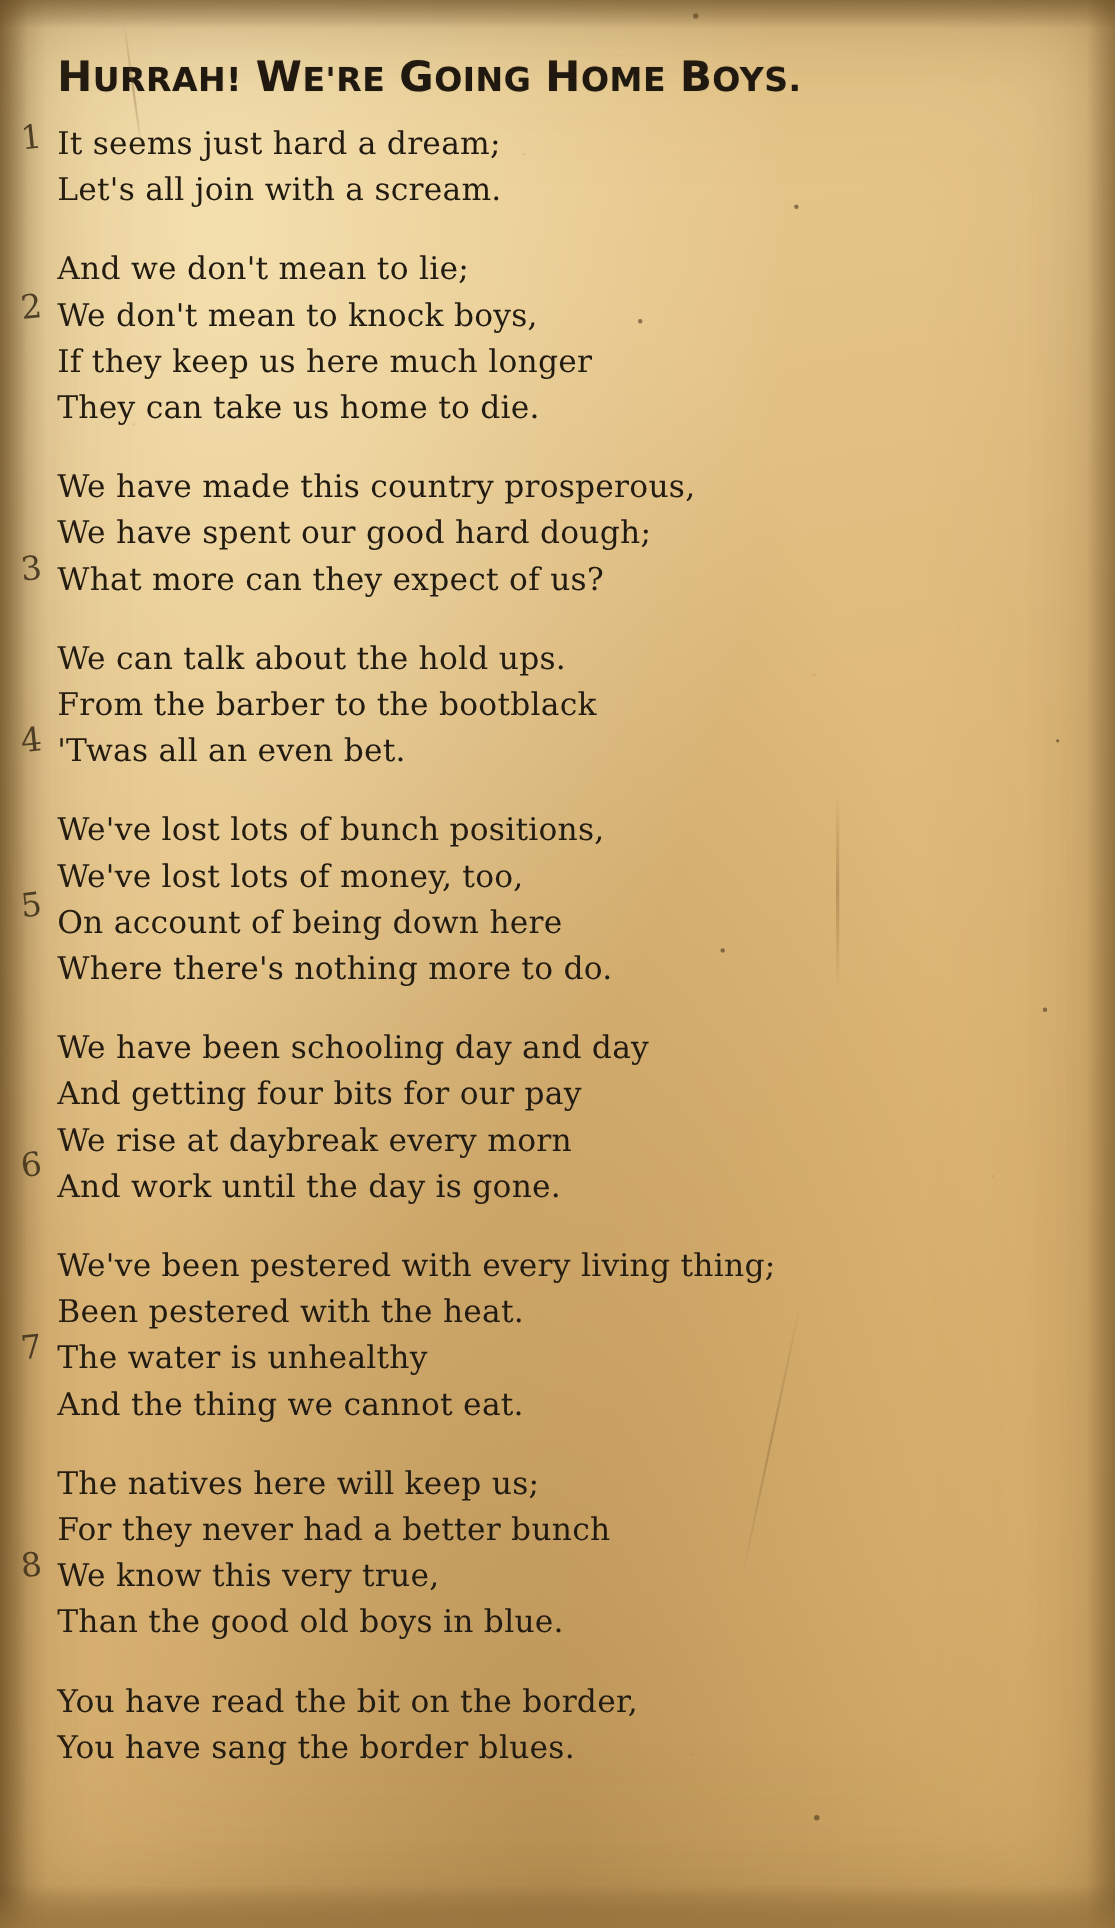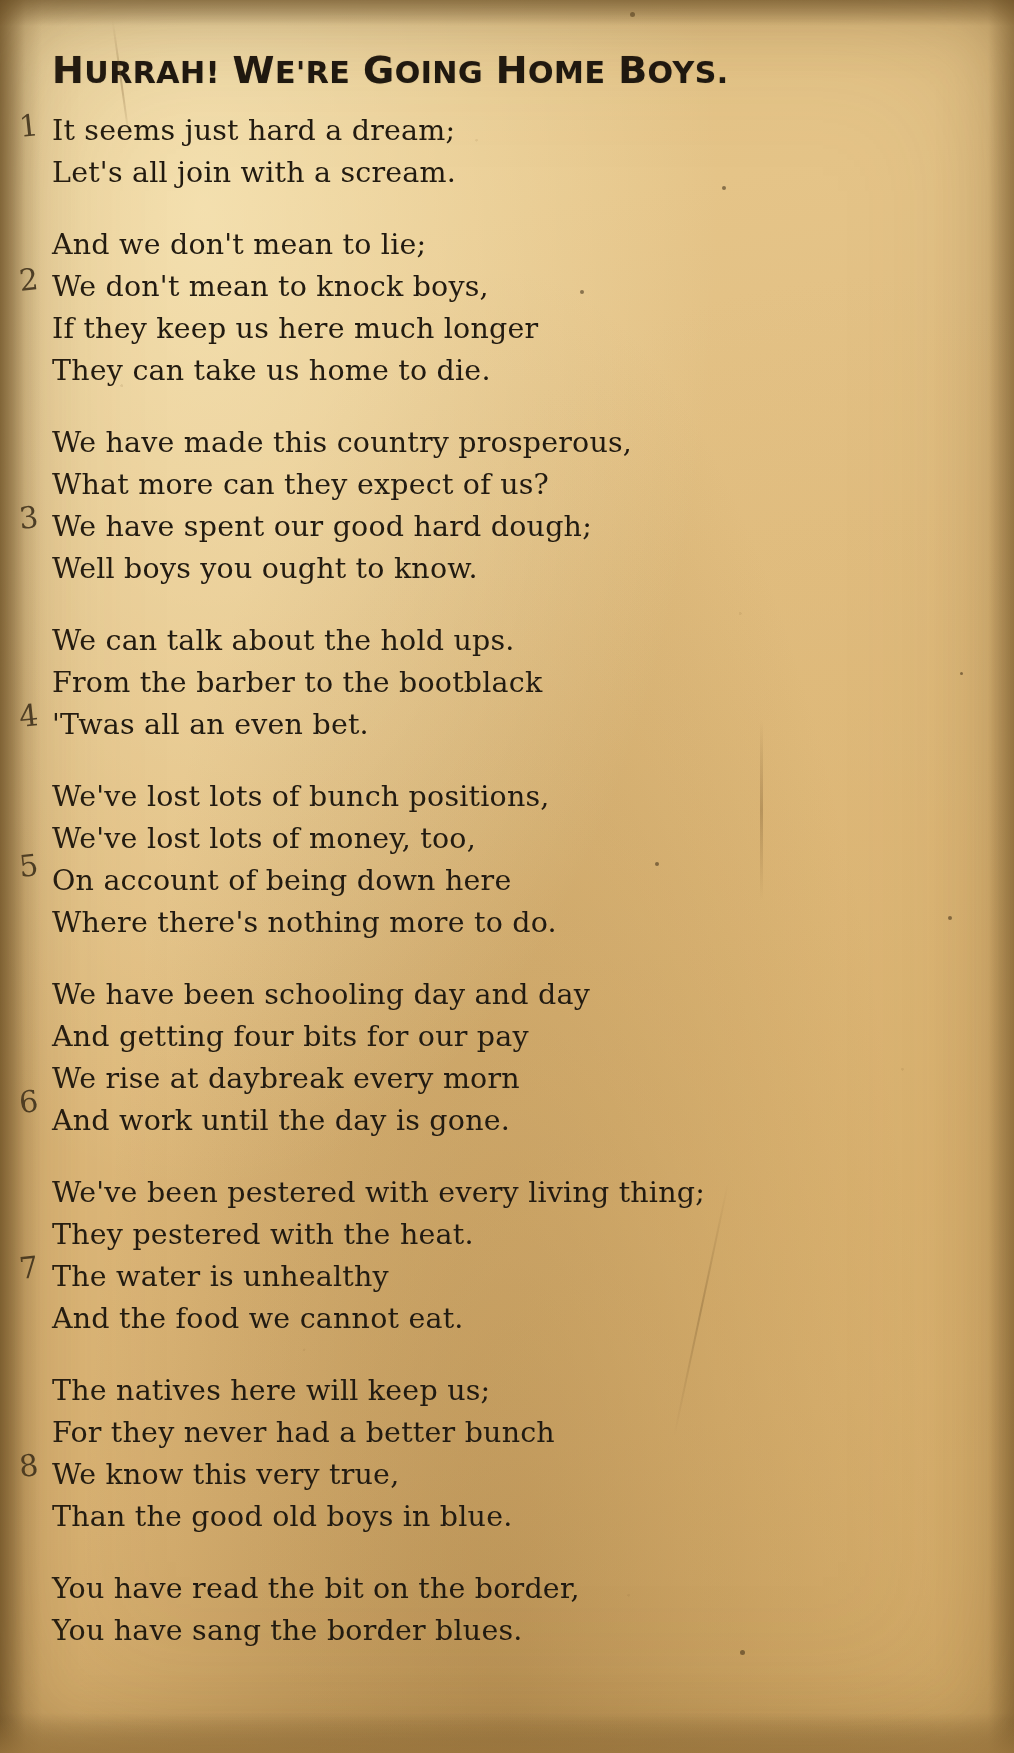--- a/index.html
+++ b/index.html
@@ -138,23 +138,22 @@
       <span class="stanza-num" style="top:38px;">2</span>
       <div class="line">And we don't mean to lie;</div>
       <div class="line">We don't mean to knock boys,</div>
       <div class="line">If they keep us here much longer</div>
       <div class="line">They can take us home to die.</div>
     </div>
 
     <div class="stanza">
       <span class="stanza-num" style="top:78px;">3</span>
       <div class="line">We have made this country prosperous,</div>
+      <div class="line">We have spent our good hard dough;</div>
       <div class="line">What more can they expect of us?</div>
-      <div class="line">We have spent our good hard dough;</div>
-      <div class="line">Well boys you ought to know.</div>
     </div>
 
     <div class="stanza">
       <span class="stanza-num" style="top:78px;">4</span>
       <div class="line">We can talk about the hold ups.</div>
       <div class="line">From the barber to the bootblack</div>
       <div class="line">'Twas all an even bet.</div>
     </div>
 
     <div class="stanza">
@@ -169,23 +168,23 @@
       <span class="stanza-num" style="top:110px;">6</span>
       <div class="line">We have been schooling day and day</div>
       <div class="line">And getting four bits for our pay</div>
       <div class="line">We rise at daybreak every morn</div>
       <div class="line">And work until the day is gone.</div>
     </div>
 
     <div class="stanza">
       <span class="stanza-num" style="top:78px;">7</span>
       <div class="line">We've been pestered with every living thing;</div>
-      <div class="line">They pestered with the heat.</div>
+      <div class="line">Been pestered with the heat.</div>
       <div class="line">The water is unhealthy</div>
-      <div class="line">And the food we cannot eat.</div>
+      <div class="line">And the thing we cannot eat.</div>
     </div>
 
     <div class="stanza">
       <span class="stanza-num" style="top:78px;">8</span>
       <div class="line">The natives here will keep us;</div>
       <div class="line">For they never had a better bunch</div>
       <div class="line">We know this very true,</div>
       <div class="line">Than the good old boys in blue.</div>
     </div>
 

